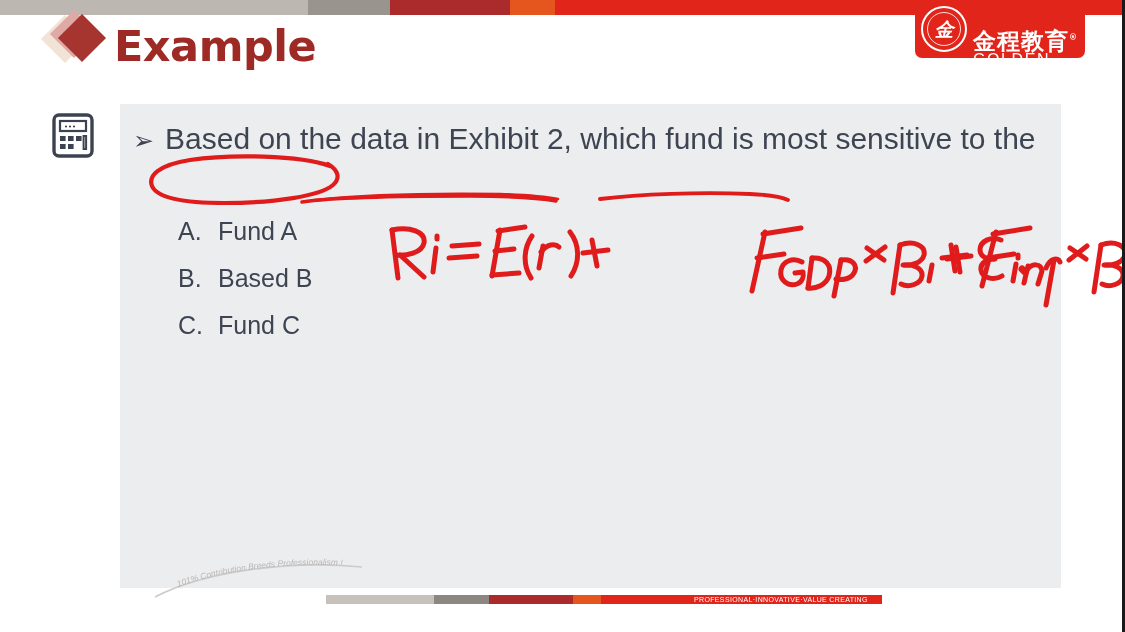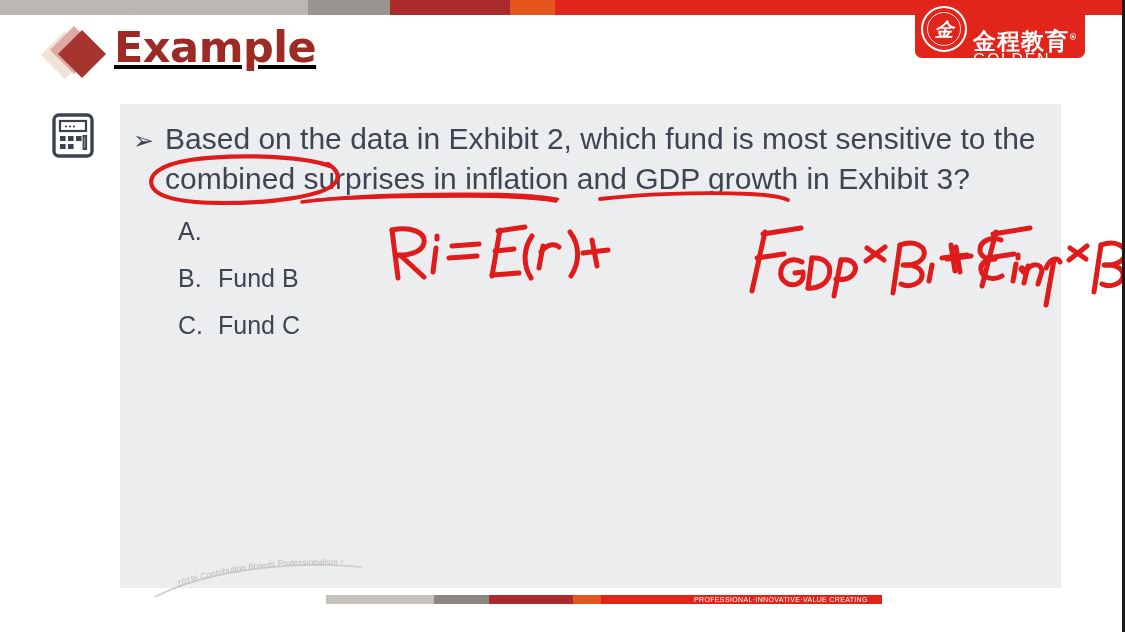--- a/index.html
+++ b/index.html
@@ -95,24 +95,23 @@
     position: absolute;
     left: 725px; top: 30px;
     width: 156px; height: 57px;
     background: #ffffff;
     opacity: 0.75;
   }
 
   
   .title-row {
     position: absolute;
-    left: 46px; top: 26px;
-    display: flex;
-    align-items: flex-start;
-    text-decoration: underline;
+    left: 46px; top: 10px;
+    display: flex;
+    align-items: flex-end;
   }
   .diamonds {
     position: relative;
     width: 62px; height: 58px;
     flex: 0 0 auto;
   }
   .dia {
     position: absolute;
     width: 34px; height: 34px;
     transform: rotate(45deg);
@@ -269,31 +268,31 @@
     <rect x="31.6" y="23" width="2.5" height="13" fill="none" stroke="#3c4350" stroke-width="2"></rect>
   </svg>
 
   <div class="panel">
     <div class="panel-inner">
 
       <div class="bullet-block">
         <div class="bullet-arrow">➢</div>
         <div class="q-text">
           <span>Based on the data in Exhibit 2, which fund is most sensitive to the</span>
-          <span class="line2">combined surprises in inflation and GDP growth in Exhibit 3?</span>
         </div>
       </div>
 
       <div class="options">
         <div class="opt-row">
           <span class="opt-key">A.</span>
+          <span class="opt-label">Fund A</span>
         </div>
         <div class="opt-row">
           <span class="opt-key">B.</span>
-          <span class="opt-label">Fund B</span>
+          <span class="opt-label">Based B</span>
         </div>
         <div class="opt-row">
           <span class="opt-key">C.</span>
           <span class="opt-label">Fund C</span>
         </div>
       </div>
 
     </div>
   </div>
 

